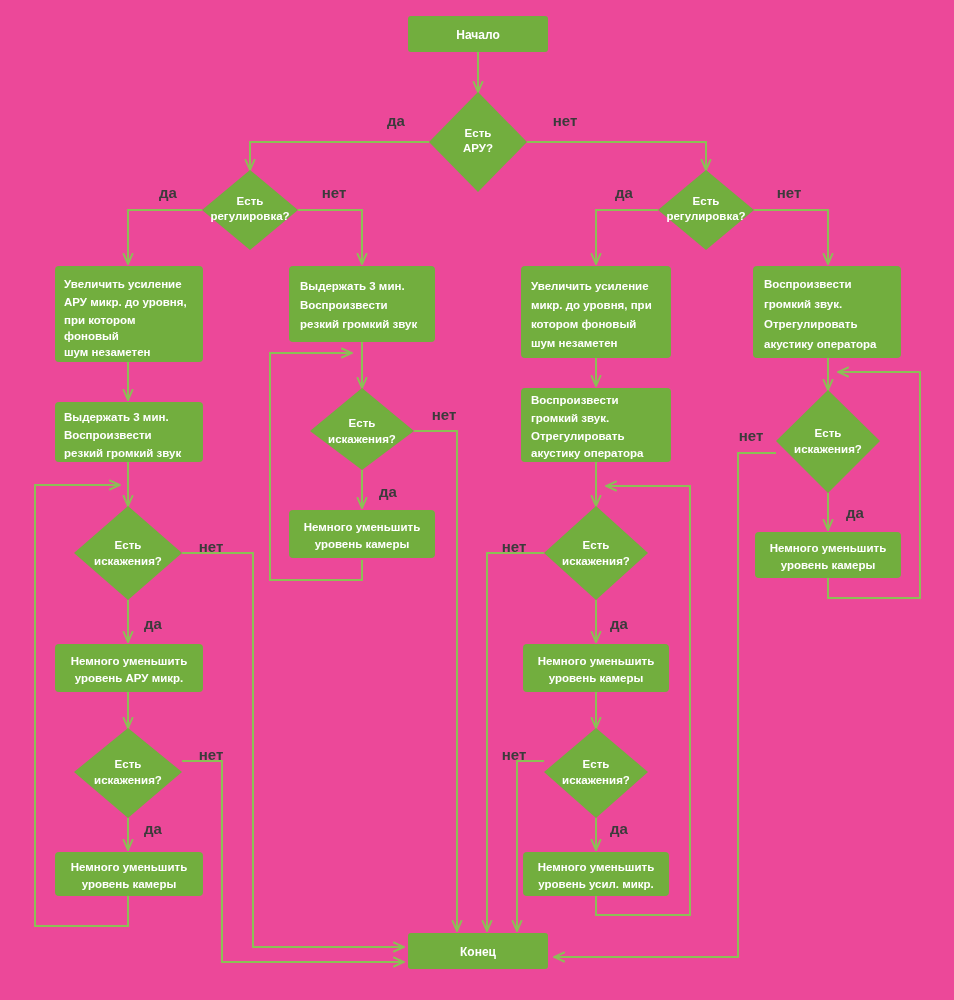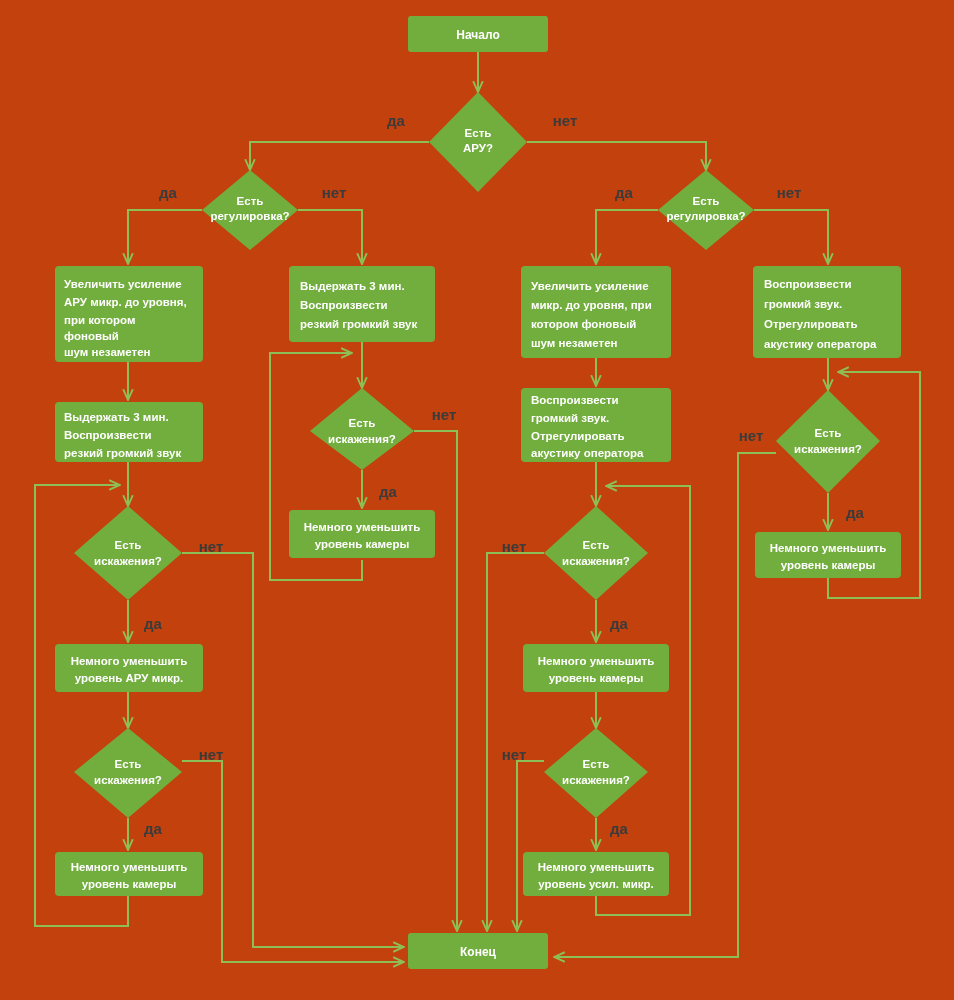--- a/index.html
+++ b/index.html
@@ -1,18 +1,18 @@
 <!DOCTYPE html>
 <html><head>
 <meta charset="utf-8">
 <style>
   html,body{margin:0;padding:0;background:#ffffff;}
   body{width:954px;height:1000px;overflow:hidden;
        font-family:"Liberation Sans","DejaVu Sans",sans-serif;}
-  #stage{position:relative;width:954px;height:1000px;background:#c2410c;}
+  #stage{position:relative;width:954px;height:1000px;background:#ec4899;}
   svg{position:absolute;left:0;top:0;width:954px;height:1000px;}
   .node-text{fill:#ffffff;font-family:"Liberation Sans","DejaVu Sans",sans-serif;
              font-weight:bold;font-size:11.5px;}
   .node-text.start{font-size:12px;}
   .edge-label{fill:#3b3b3b;font-family:"Liberation Sans","DejaVu Sans",sans-serif;
               font-weight:bold;font-size:15px;}
   .lnk{fill:none;stroke:#8cbf56;stroke-width:2;}
   .box{fill:#72ae3e;}
   .dia{fill:#72ae3e;}
 </style>

